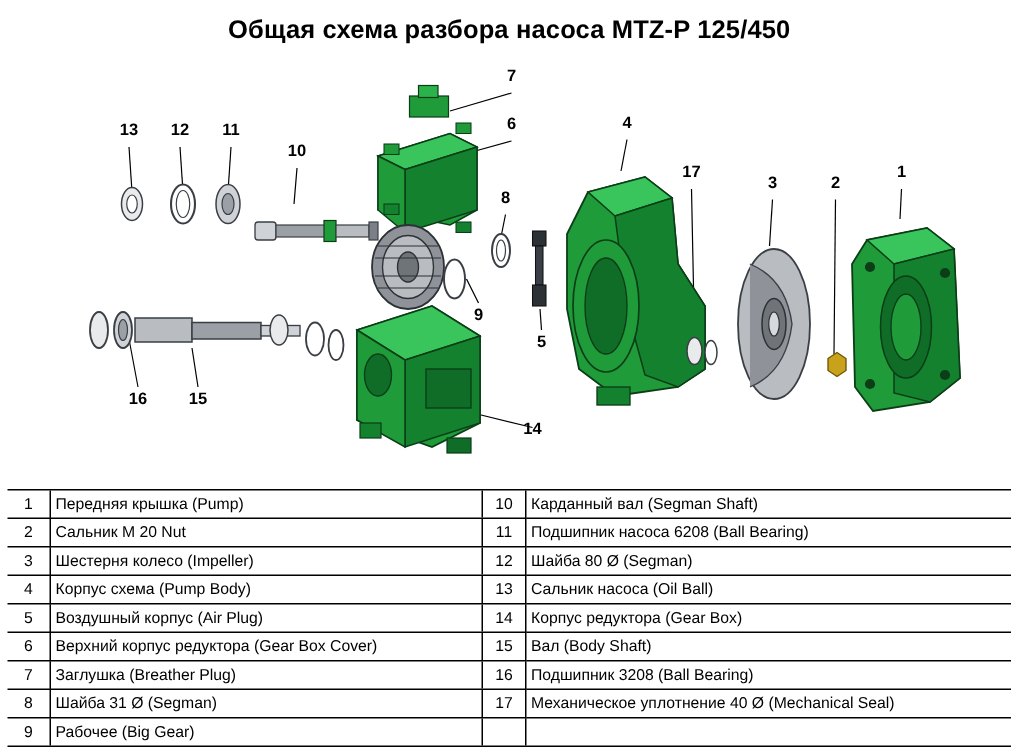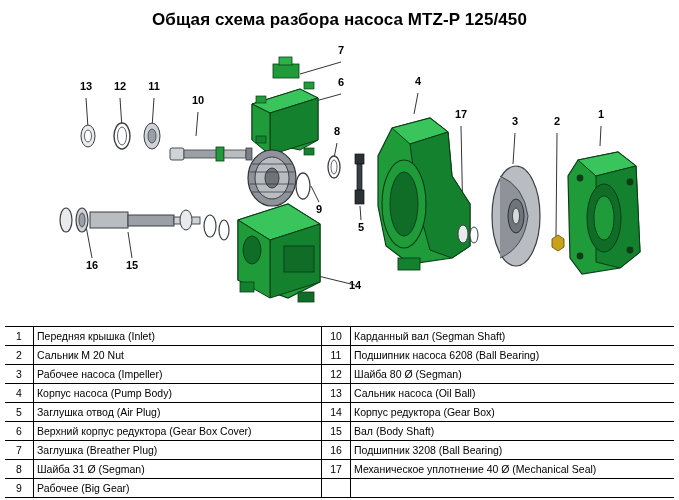--- a/index.html
+++ b/index.html
@@ -224,45 +224,45 @@
     <text class="lbl" x="355" y="253" text-anchor="middle">14</text>
   </g>
 </svg>
 </div>
 
 <div id="legend">
   <table class="legend">
     <tbody>
         <tr class="rowline">
           <td class="num">1</td>
-          <td class="txt">Передняя крышка (Inlet)</td>
+          <td class="txt">Передняя крышка (Pump)</td>
           <td class="num colsep">10</td>
           <td class="txt">Карданный вал (Segman Shaft)</td>
         </tr>
         <tr class="rowline">
           <td class="num">2</td>
           <td class="txt">Сальник M 20 Nut</td>
           <td class="num colsep">11</td>
           <td class="txt">Подшипник насоса 6208 (Ball Bearing)</td>
         </tr>
         <tr class="rowline">
           <td class="num">3</td>
-          <td class="txt">Рабочее насоса (Impeller)</td>
+          <td class="txt">Шестерня колесо (Impeller)</td>
           <td class="num colsep">12</td>
           <td class="txt">Шайба 80 Ø (Segman)</td>
         </tr>
         <tr class="rowline">
           <td class="num">4</td>
-          <td class="txt">Корпус насоса (Pump Body)</td>
+          <td class="txt">Корпус схема (Pump Body)</td>
           <td class="num colsep">13</td>
           <td class="txt">Сальник насоса (Oil Ball)</td>
         </tr>
         <tr class="rowline">
           <td class="num">5</td>
-          <td class="txt">Заглушка отвод (Air Plug)</td>
+          <td class="txt">Воздушный корпус (Air Plug)</td>
           <td class="num colsep">14</td>
           <td class="txt">Корпус редуктора (Gear Box)</td>
         </tr>
         <tr class="rowline">
           <td class="num">6</td>
           <td class="txt">Верхний корпус редуктора (Gear Box Cover)</td>
           <td class="num colsep">15</td>
           <td class="txt">Вал (Body Shaft)</td>
         </tr>
         <tr class="rowline">

